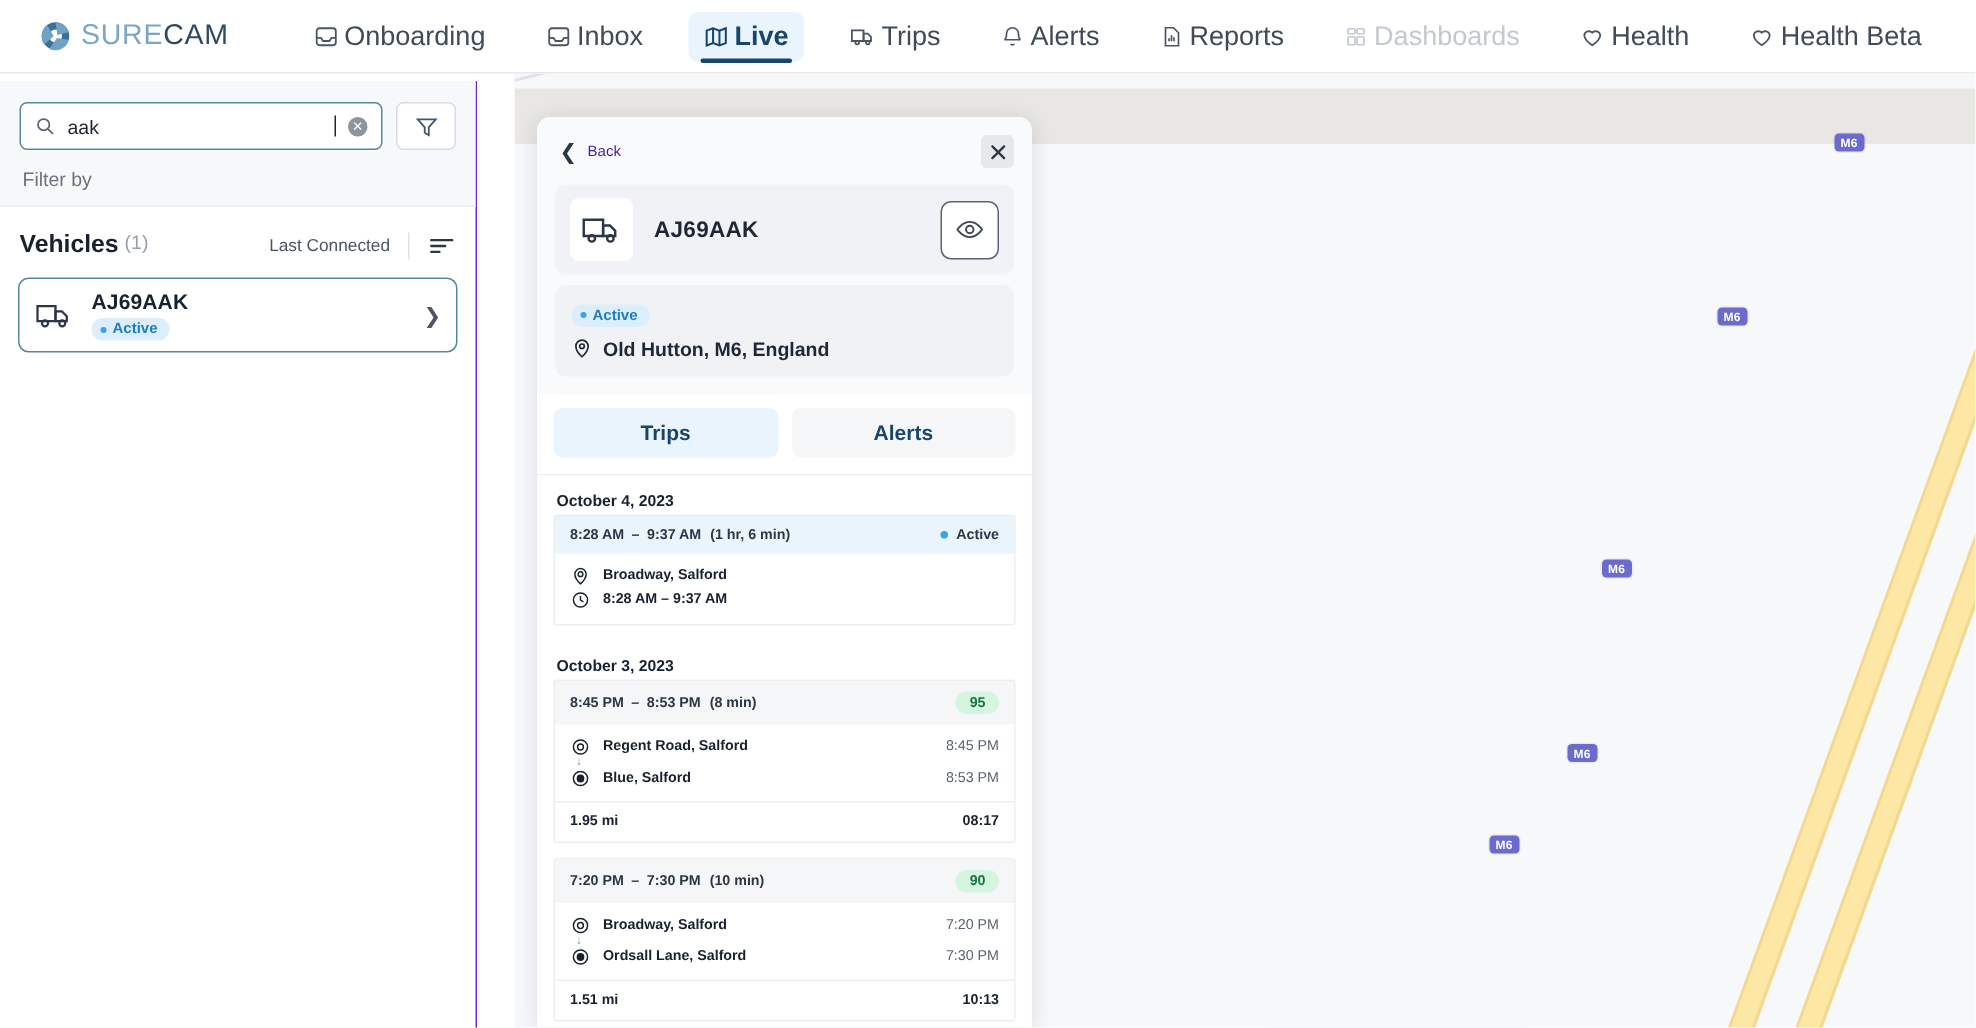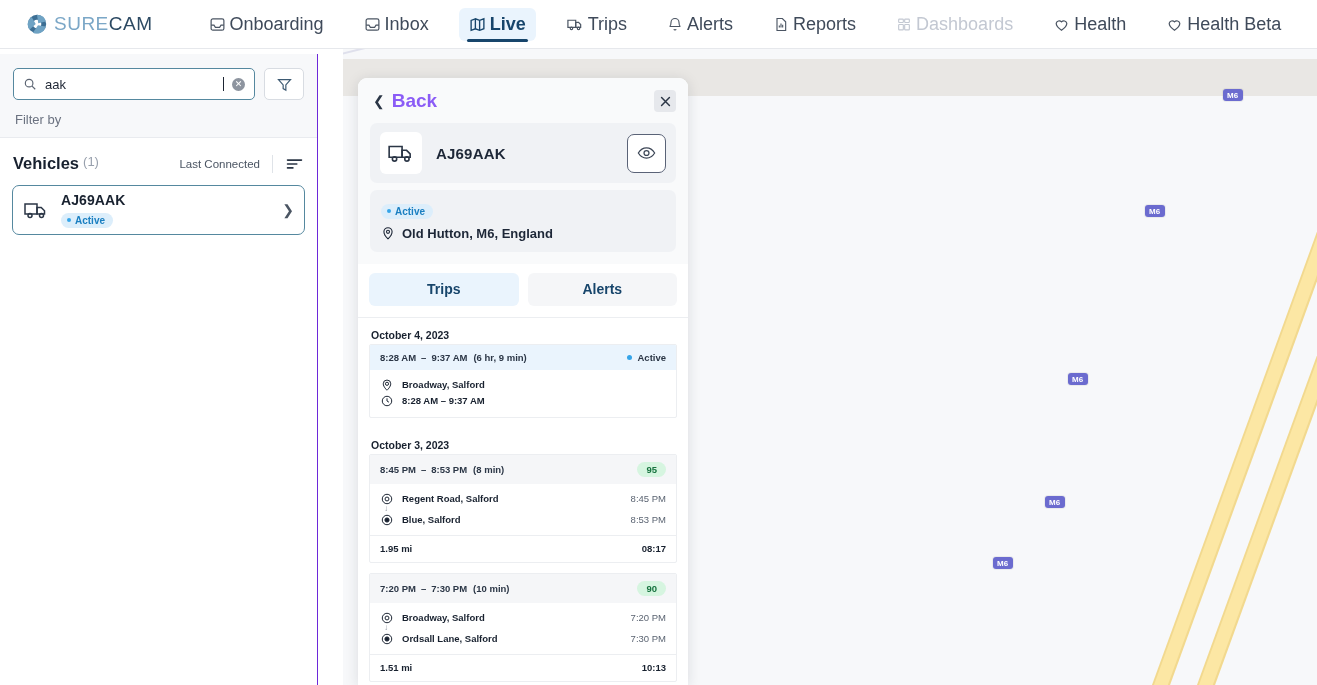--- a/index.html
+++ b/index.html
@@ -144,21 +144,21 @@
     background: #ffffff;
     border-radius: 9px 9px 0 0;
     box-shadow: 0 2px 14px rgba(20,30,50,.13);
     z-index: 30; overflow: hidden;
     display: flex; flex-direction: column;
   }
   .panel-head { background: #f9fafb; padding: 10px 12px 12px 12px; flex: none; }
   .panel-topbar { display: flex; align-items: center; height: 26px; }
   .back { display: flex; align-items: center; gap: 7px; cursor: pointer; padding-left: 3px; }
   .back-chev { color: #2b3646; font-size: 14px; line-height: 1; }
-  .back-label { font-size: 19px; font-weight: 700; color: #8b5cf6; }
+  .back-label { font-size: 10px; font-weight: 400; color: #4c1d95; }
   .close-btn {
     margin-left: auto; width: 22px; height: 22px;
     background: #e6e8ec; border-radius: 4px;
     display: flex; align-items: center; justify-content: center;
     cursor: pointer; color: #2b3646; font-size: 13px;
   }
   .veh-row {
     margin-top: 9px; background: #f0f2f5; border-radius: 7px;
     display: flex; align-items: center; padding: 9px 10px;
   }
@@ -448,21 +448,21 @@
     </div>
 
     <div class="trips">
 
       <div class="date-hdr">October 4, 2023</div>
       <div class="trip">
         <div class="trip-hdr active-hdr">
           <span>8:28 AM</span>
           <span style="margin:0 5px;">–</span>
           <span>9:37 AM</span>
-          <span class="trip-dur">(6 hr, 9 min)</span>
+          <span class="trip-dur">(1 hr, 6 min)</span>
           <span class="trip-right">
             <span class="status-active">
               <span class="dot"></span>
               <span>Active</span>
             </span>
           </span>
         </div>
         <div class="trip-body">
           <div class="leg">
             <span class="leg-ico">

